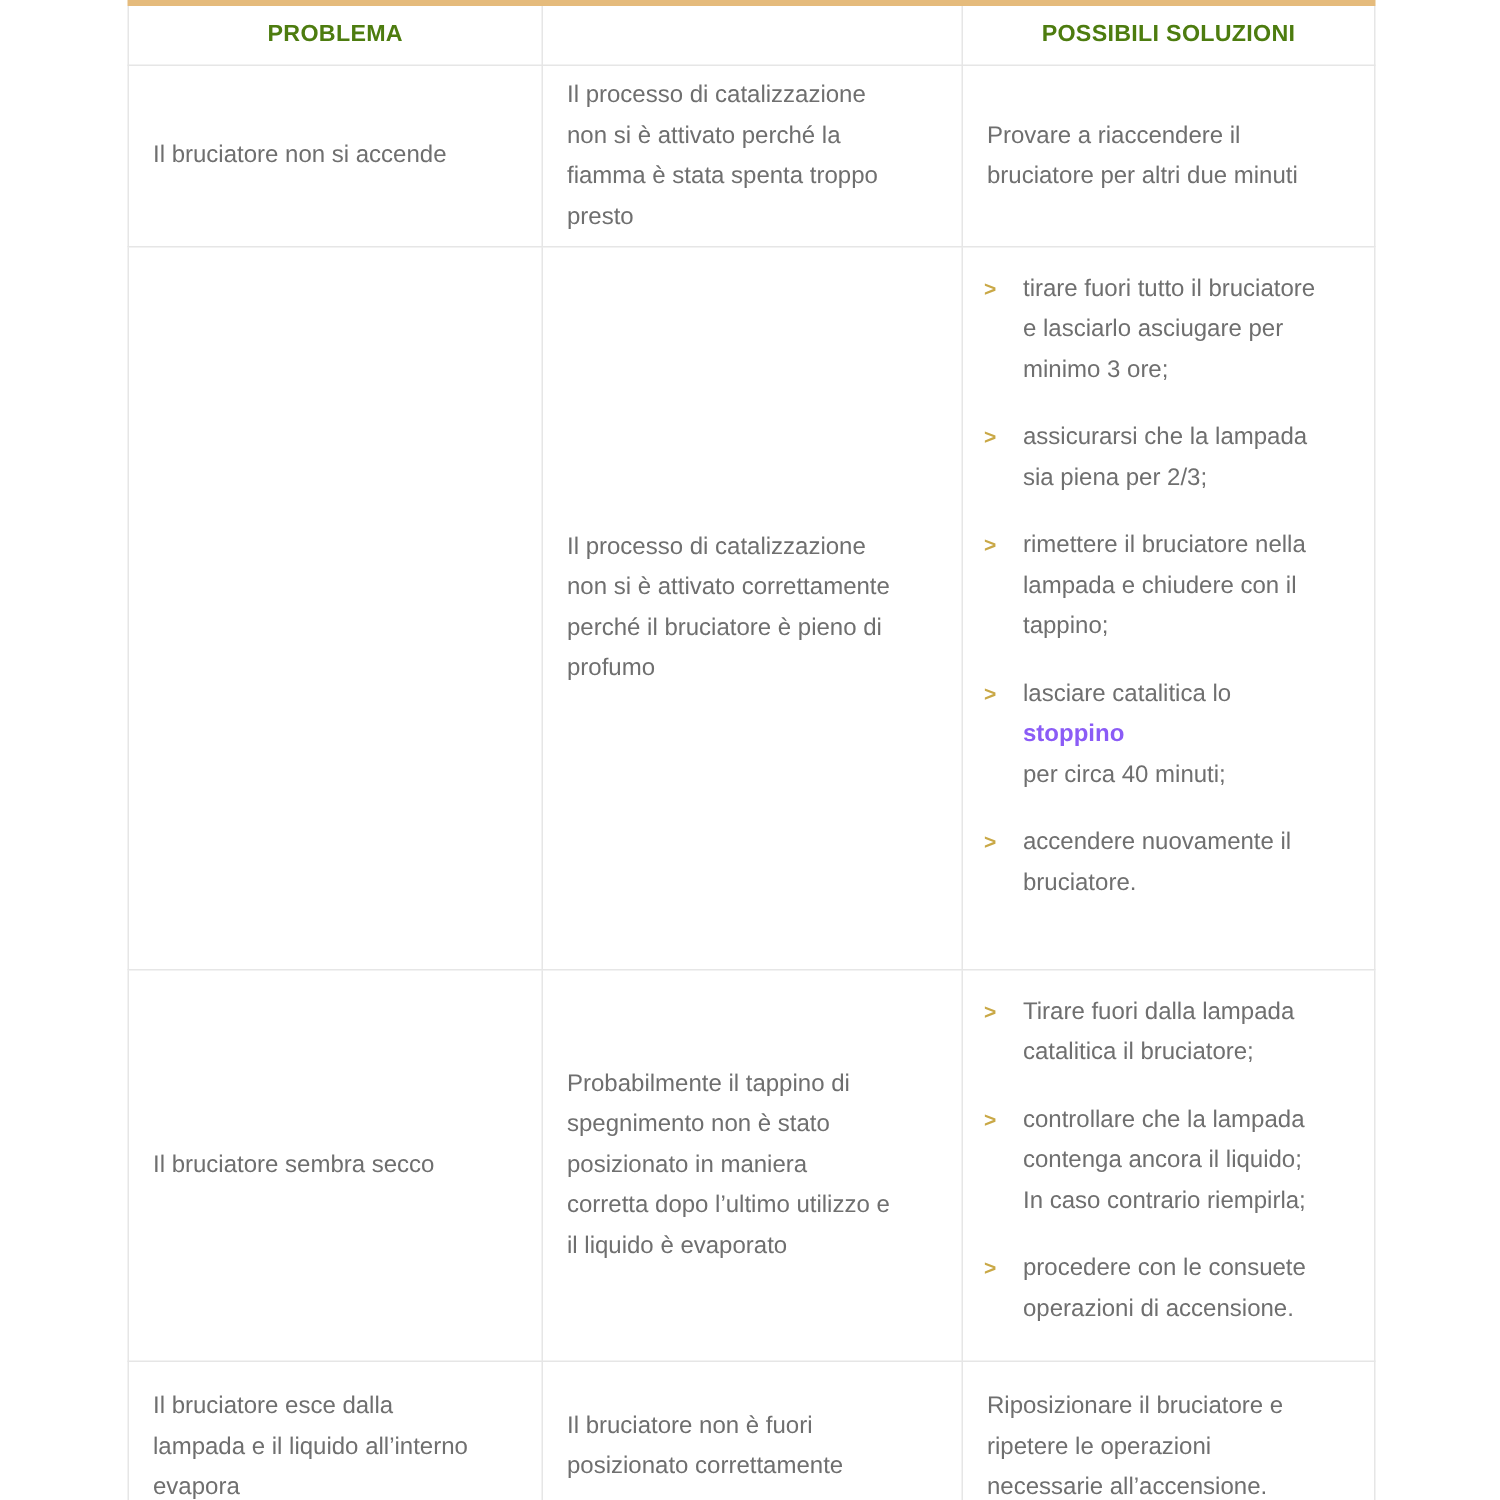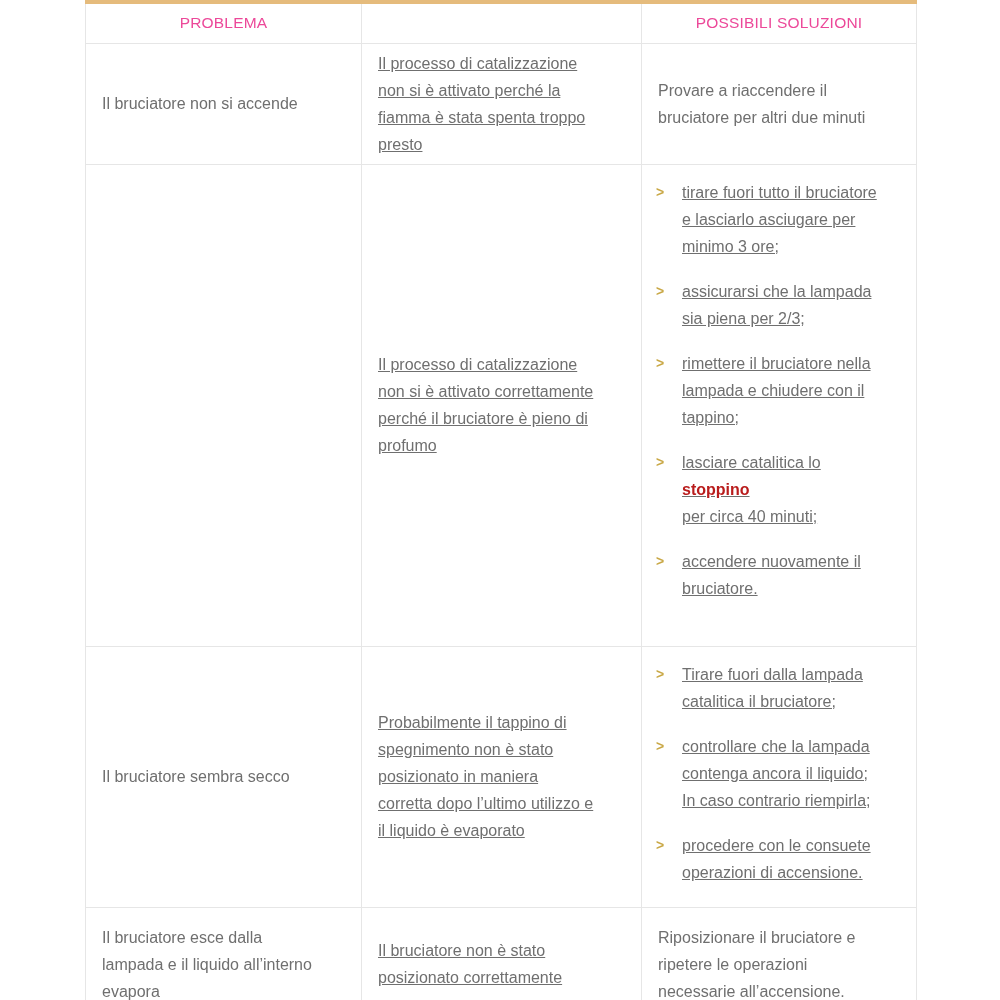--- a/index.html
+++ b/index.html
@@ -22,55 +22,55 @@
   col.c3 { width: 275px; }
   .ts-table th, .ts-table td {
     border: 1px solid #e6e6e6;
     vertical-align: middle;
   }
   .ts-table thead th {
     border-top-width: 4px;
     border-top-style: solid;
     height: 41px;
     font-size: 15.5px;
-    font-weight: normal;
+    font-weight: bold;
     letter-spacing: 0.2px;
-    color: #ec4899;
+    color: #4d7c0f;
     text-align: center;
     padding: 4px 8px;
   }
   .ts-table td {
     color: #6f6f6f;
     font-size: 16px;
     line-height: 27px;
     text-align: left;
     padding: 6px 16px;
   }
   td.cell-problema  { padding-right: 39px; }
-  td.cell-causa     { padding-right: 46px; text-decoration: underline; }
+  td.cell-causa     { padding-right: 46px; }
   td.cell-soluzioni { padding-right: 38px; }
   td.list-cell {
     vertical-align: top;
     padding: 14px 38px 14px 14px;
   }
   tbody tr:nth-child(1) { height: 119px; }
   tbody tr:nth-child(2) { height: 482px; }
   tbody tr:nth-child(3) { height: 261px; }
   tbody tr:nth-child(4) { height: 114px; }
   .sol-item { display: flex; align-items: flex-start; }
   .sol-item + .sol-item { margin-top: 18px; }
   .chev {
     flex: 0 0 26px;
     width: 26px;
     font-weight: 800;
     font-size: 14px;
     line-height: 27px;
   }
-  .sol-text { flex: 1 1 auto; text-decoration: underline; }
-  .sol-text b { color: #b91c1c; font-weight: bold; }
+  .sol-text { flex: 1 1 auto; }
+  .sol-text b { color: #8b5cf6; font-weight: bold; }
 </style>
 </head>
 <body>
 
 <div class="page">
   <table class="ts-table">
     <colgroup>
       <col class="c1">
         <col class="c2">
         <col class="c3">
@@ -127,18 +127,18 @@
               <span class="sol-text"><span>controllare che la lampada contenga ancora il liquido;</span><br><span>In caso contrario riempirla;</span></span>
             </div>
             <div class="sol-item">
               <span class="chev" style="color: rgb(201, 168, 70);">&gt;</span>
               <span class="sol-text"><span>procedere con le consuete operazioni di accensione.</span></span>
             </div>
           </td>
         </tr>
         <tr>
           <td class="cell-problema"><span>Il bruciatore esce dalla lampada e il liquido all’interno evapora</span></td>
-          <td class="cell-causa"><span>Il bruciatore non è stato posizionato correttamente</span></td>
+          <td class="cell-causa"><span>Il bruciatore non è fuori posizionato correttamente</span></td>
           <td class="cell-soluzioni"><span>Riposizionare il bruciatore e ripetere le operazioni necessarie all’accensione.</span></td>
         </tr>
       </tbody>
   </table>
 </div>
 
 </body></html>

